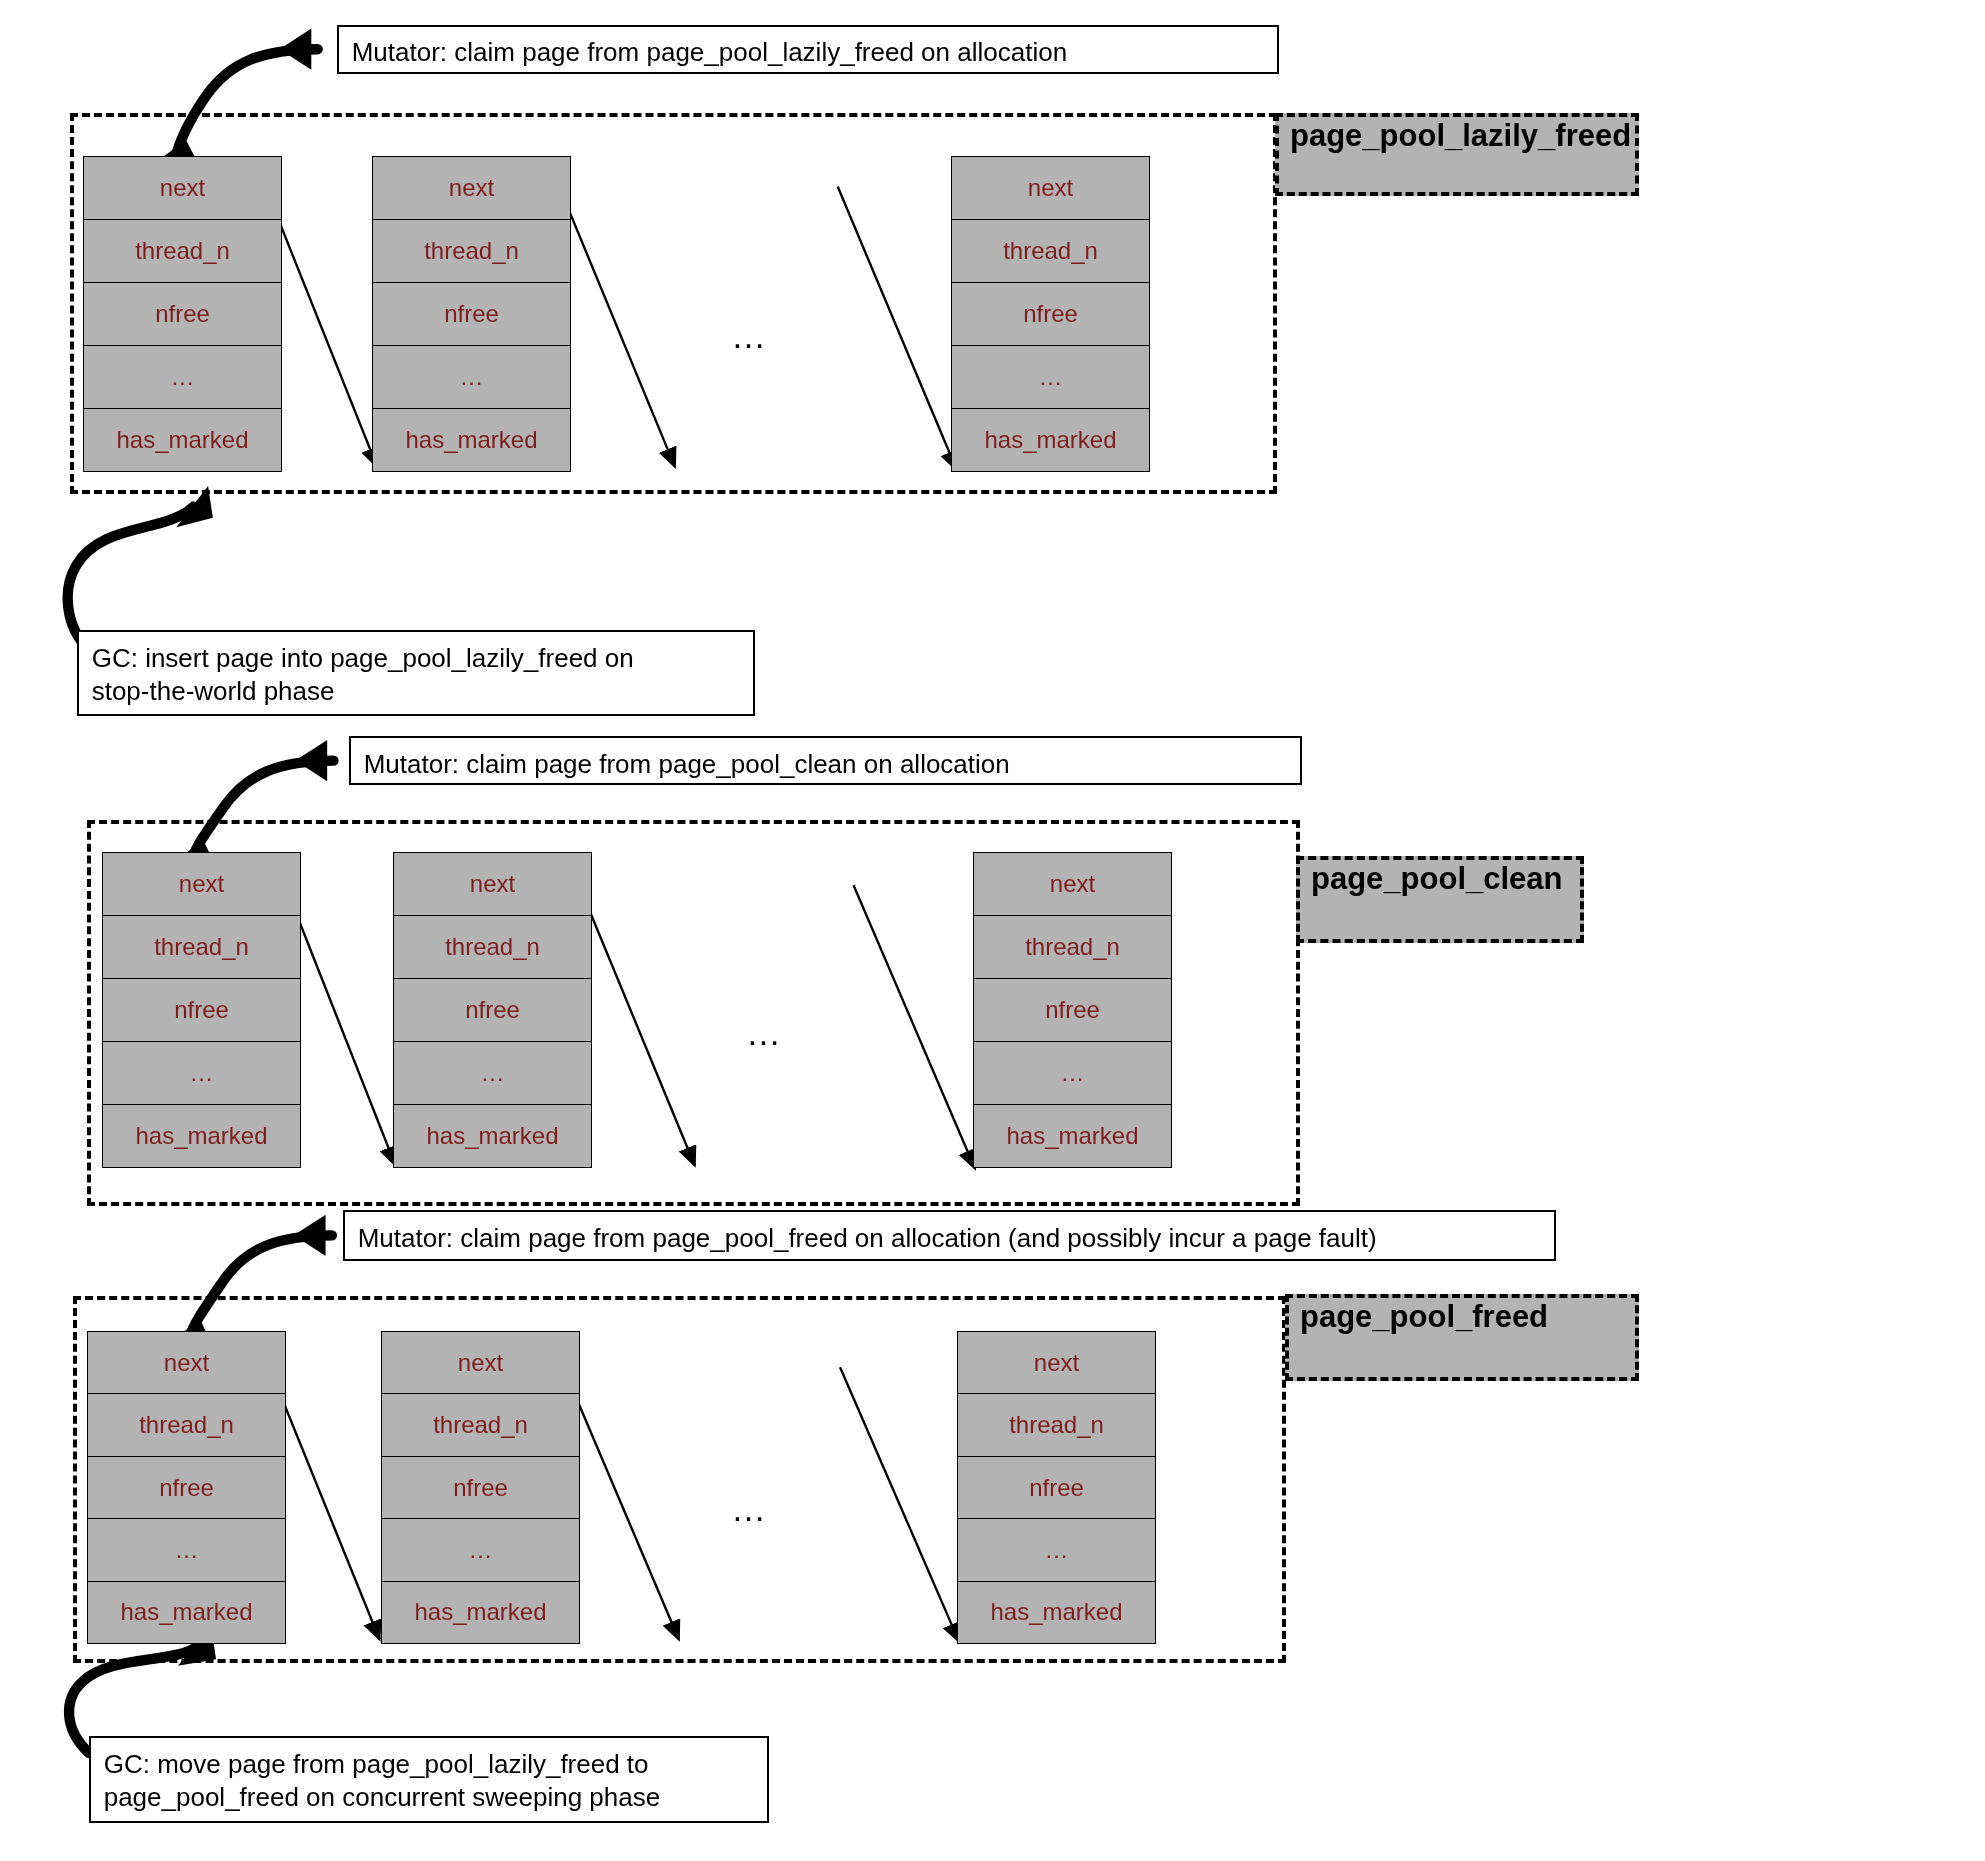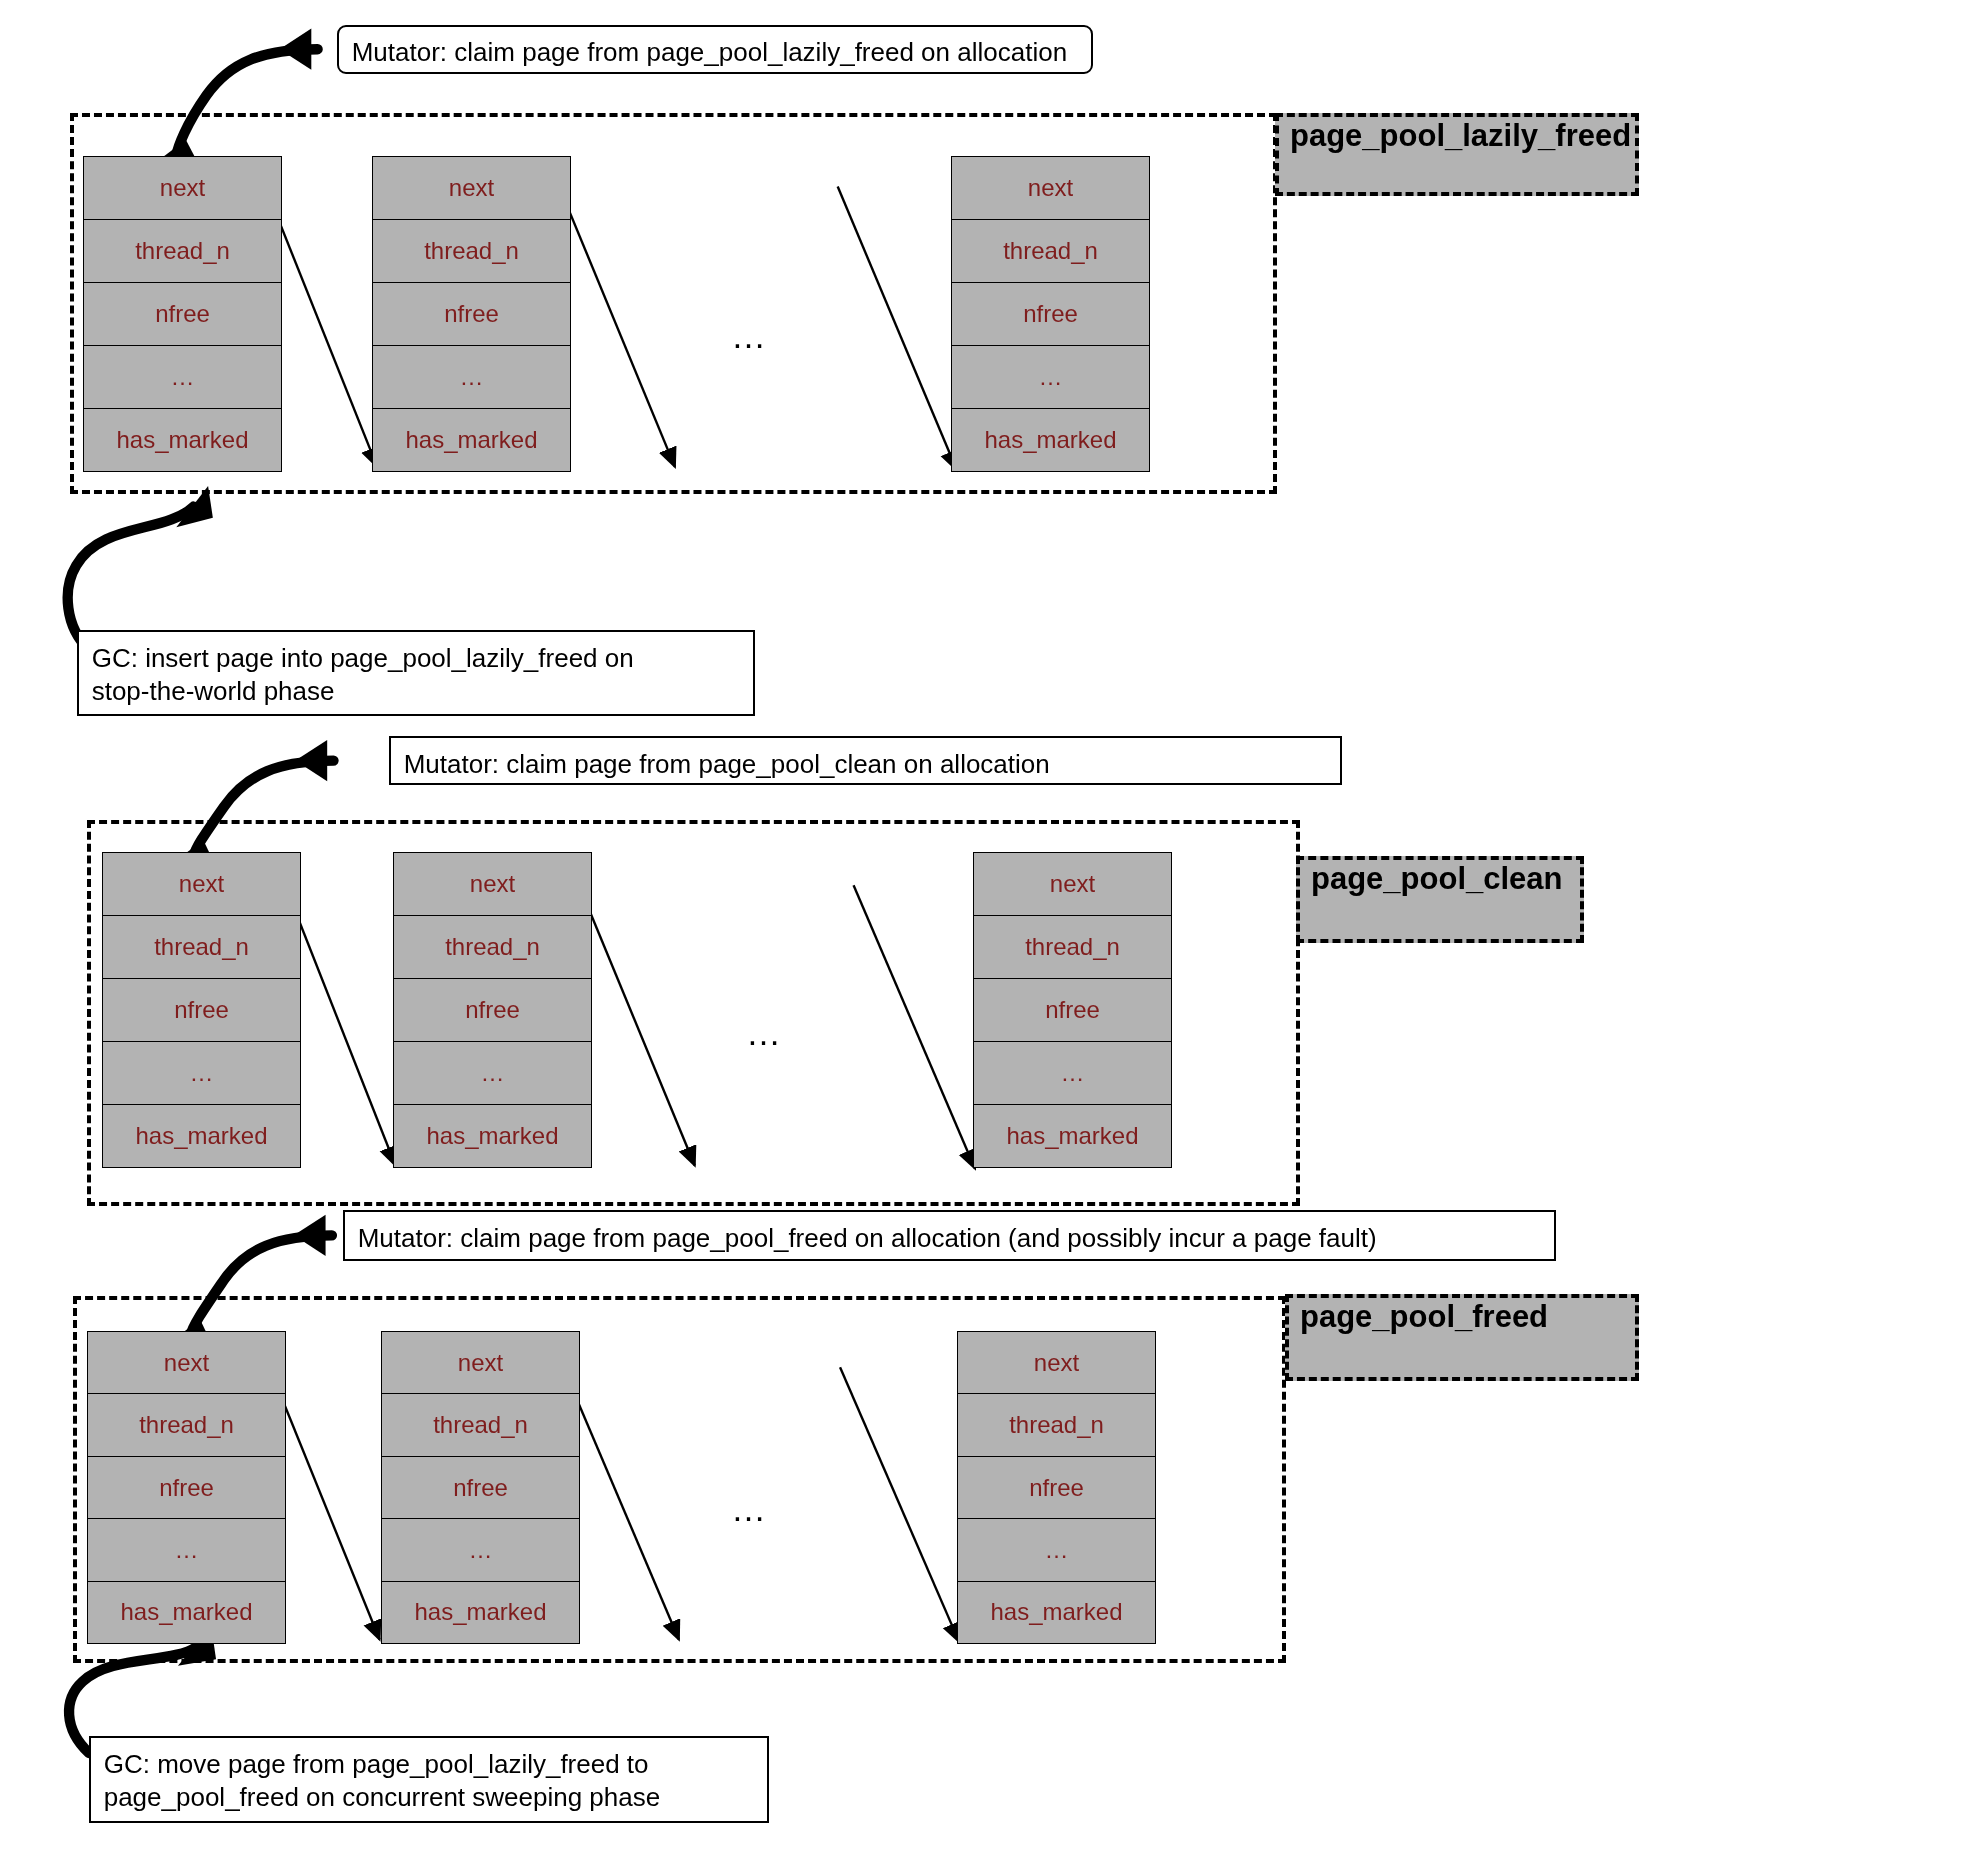--- a/index.html
+++ b/index.html
@@ -142,21 +142,21 @@
       <line x1="1058" y1="1722" x2="1208" y2="2068" marker-end="url(#thinArrow)"></line>
     </g>
     <path d="M418,1556 C350,1556 310,1572 282,1612 C256,1650 242,1670 240,1682" stroke="#000000" stroke-width="13" fill="none" stroke-linecap="round"></path>
     <path d="M410,1530 L410,1582 L370,1556 z" fill="#000000"></path>
     <path d="M224,1683 L262,1683 L252,1662 z" fill="#000000"></path>
 
     <path d="M112,2208 C80,2178 80,2140 104,2118 C140,2084 216,2096 248,2074" stroke="#000000" stroke-width="13" fill="none" stroke-linecap="round"></path>
     <path d="M266,2048 L224,2098 L272,2090 z" fill="#000000"></path>
   </svg>
 
-  <div class="callout" style="left:337px; top:24.6px; width:756px; height:49px;border-radius:9px;">
+  <div class="callout" style="left:337px; top:24.6px; width:942px; height:49px;">
     <span class="line">Mutator: claim page from page_pool_lazily_freed on allocation</span>
   </div>
 
   <div class="pool-container" style="left:70px; top:113px; width:1207px; height:381px;"></div>
 
   <div class="pool-label" style="left:1275px; top:113px; width:364px; height:83px;">
     <span>page_pool_lazily_freed</span>
   </div>
 
   <div class="page-block" style="left:83px; top:156px; width:199px; height:316px;">
@@ -183,21 +183,21 @@
     <div class="page-field">nfree</div>
     <div class="page-field">…</div>
     <div class="page-field">has_marked</div>
   </div>
 
   <div class="callout" style="left:77px; top:630px; width:678px; height:86px;">
     <span class="line">GC: insert page into page_pool_lazily_freed on</span>
     <span class="line">stop-the-world phase</span>
   </div>
 
-  <div class="callout" style="left:349px; top:736px; width:953px; height:49px;margin-left:40px;">
+  <div class="callout" style="left:349px; top:736px; width:953px; height:49px;">
     <span class="line">Mutator: claim page from page_pool_clean on allocation</span>
   </div>
 
   <div class="pool-container" style="left:87px; top:820px; width:1213px; height:386px;"></div>
 
   <div class="pool-label" style="left:1296px; top:856px; width:288px; height:87px;">
     <span>page_pool_clean</span>
   </div>
 
   <div class="page-block" style="left:102px; top:852px; width:199px; height:316px;">

